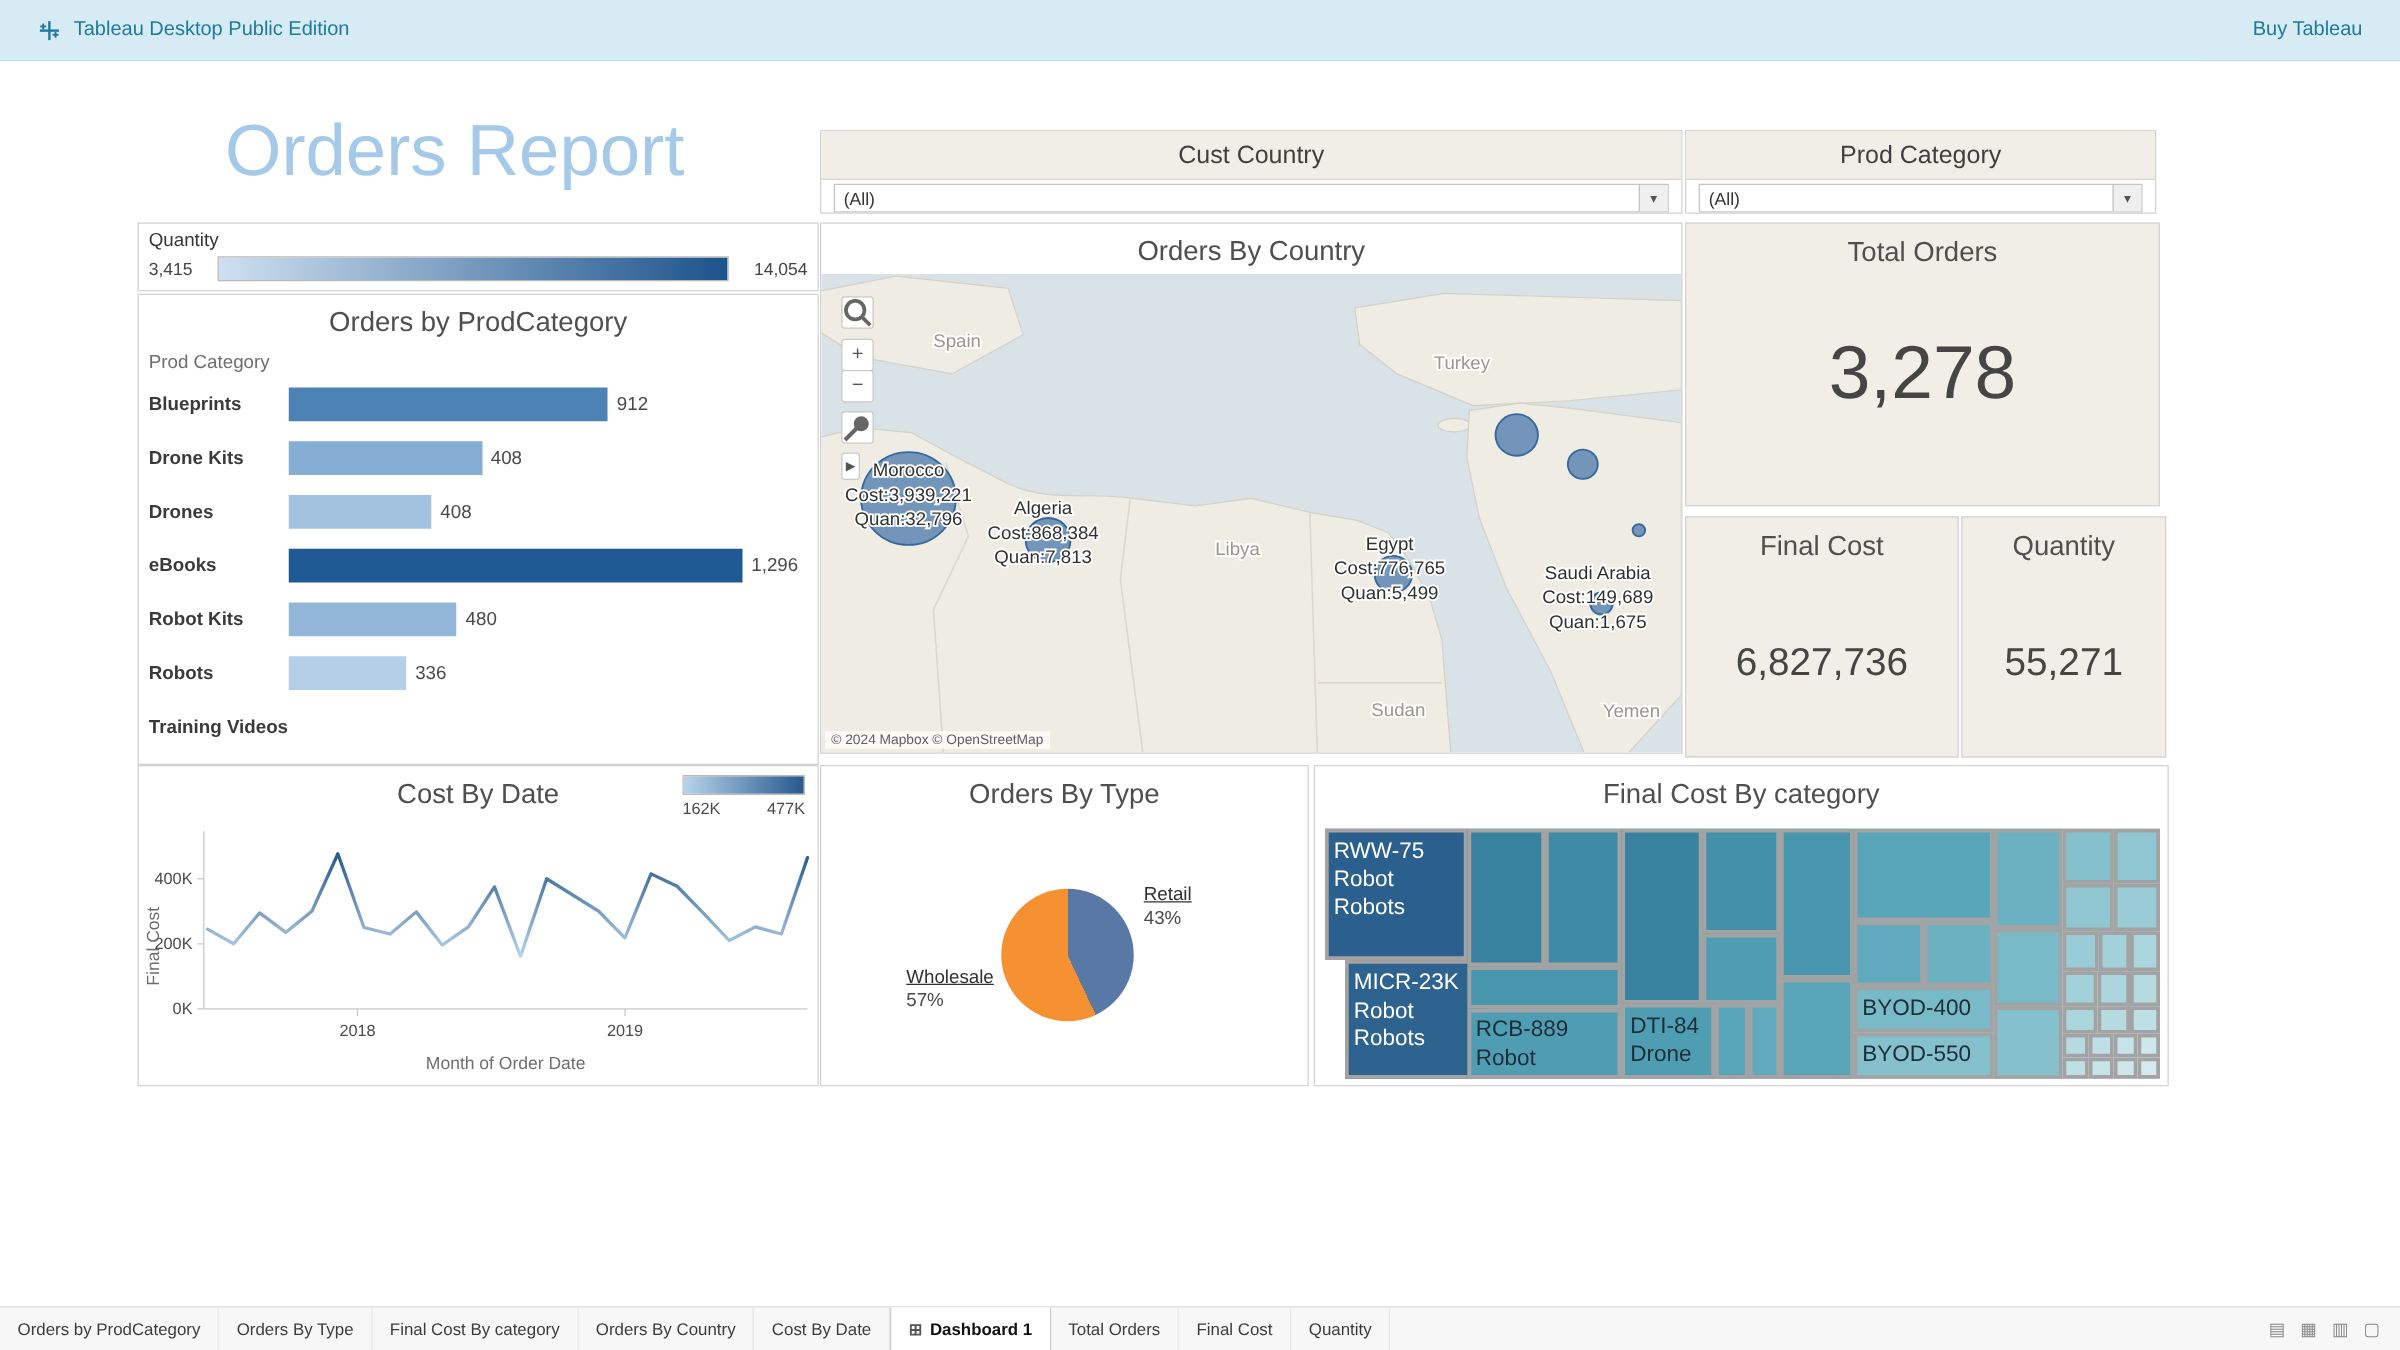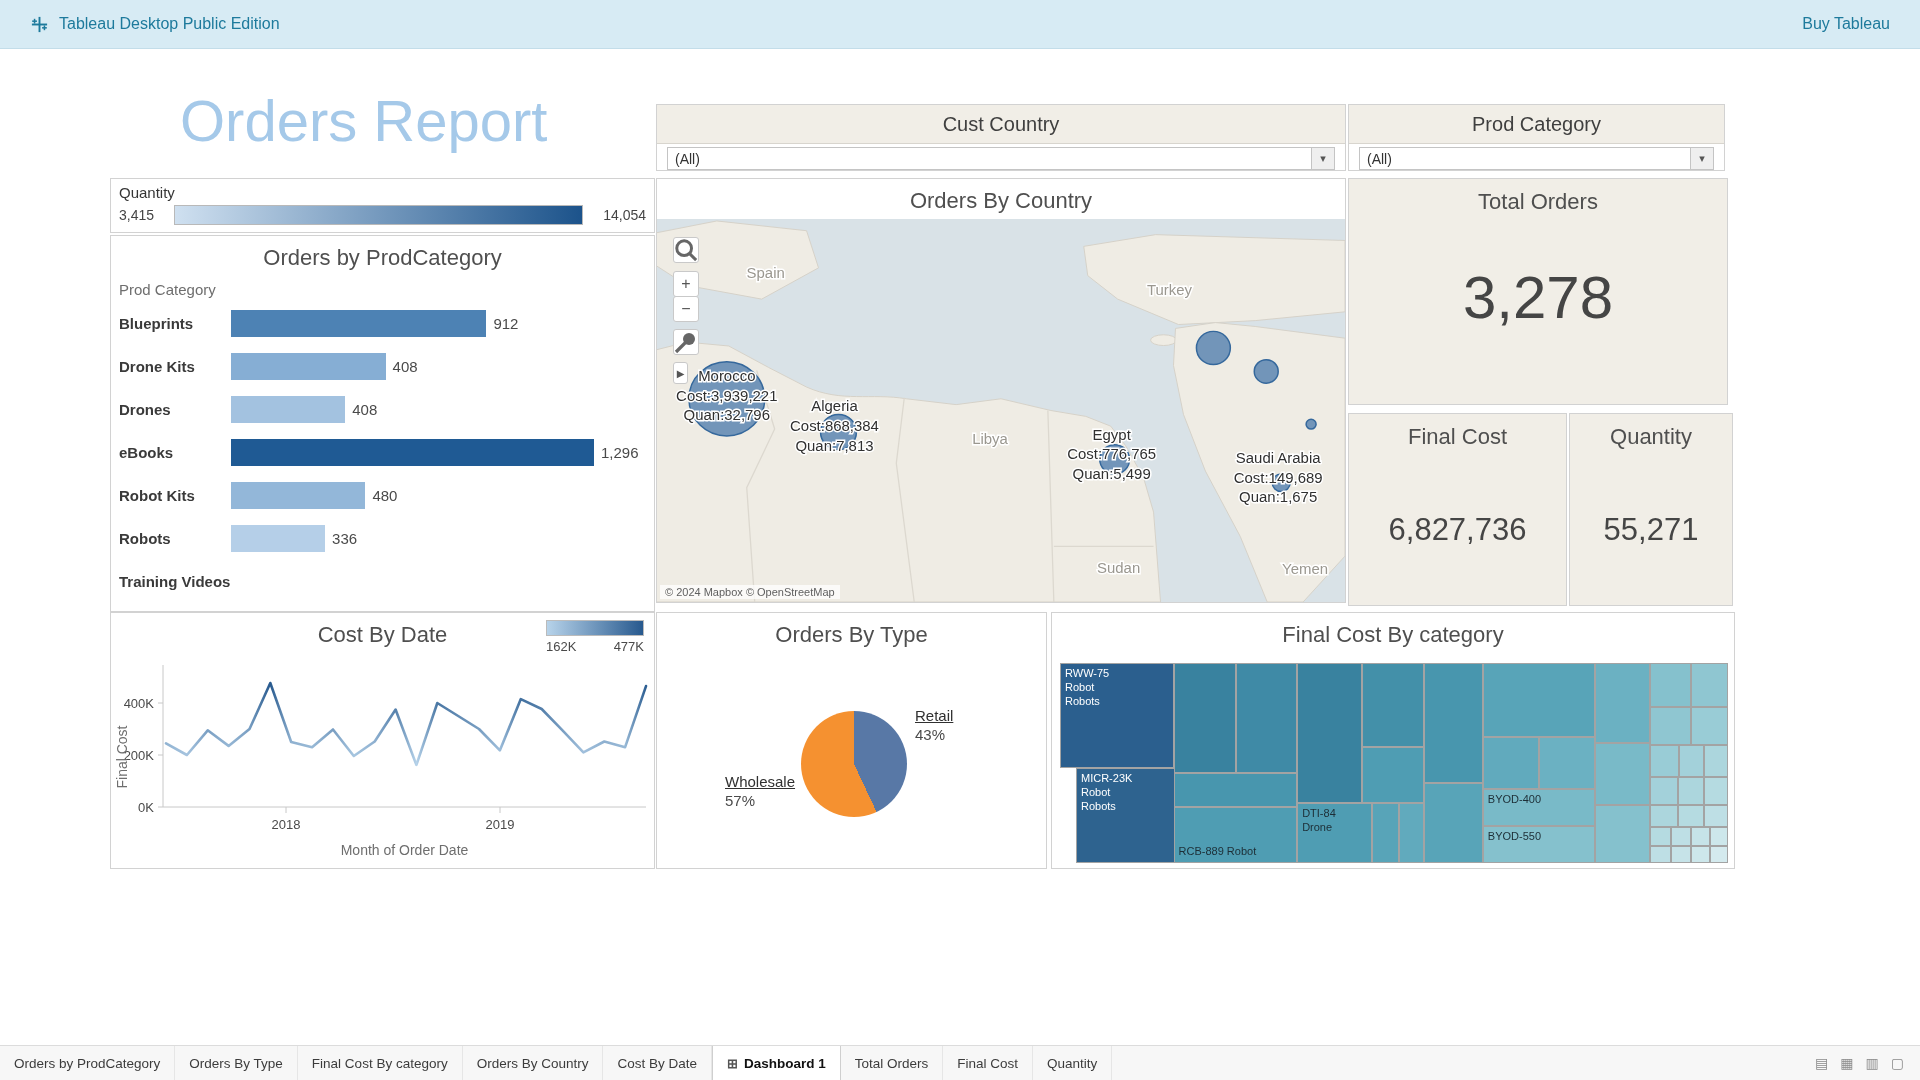--- a/index.html
+++ b/index.html
@@ -85,22 +85,22 @@
   .pie{position:absolute;left:144px;top:98px;width:106px;height:106px;border-radius:50%;cursor:pointer;}
   .pie-label{position:absolute;font-size:15px;color:#303030;}
   .pie-label .nm{text-decoration:underline;}
   .pie-label .pc{color:#4a4a4a;margin-top:2px;}
   .pl-retail{left:258px;top:94px;}
   .pl-wholesale{left:68px;top:160px;}
 
   
   .treemap-panel{left:1051px;top:563px;width:684px;height:257px;}
   .treemap{position:absolute;left:8px;top:50px;width:668px;height:200px;}
-  .tm-cell{position:absolute;box-sizing:border-box;border:1px solid #a3a3a3;overflow:hidden;cursor:pointer;
-           display:flex;flex-direction:column;padding:3px 4px;font-size:11px;line-height:1.25;white-space:pre-line;}
+  .tm-cell{position:absolute;box-sizing:border-box;border:3px solid #a3a3a3;overflow:hidden;cursor:pointer;
+           display:flex;flex-direction:column;padding:3px 4px;font-size:18px;line-height:1.25;white-space:pre-line;}
 
   
   .statusbar{position:absolute;left:0;bottom:0;width:1920px;height:35px;background:#f7f7f7;
              border-top:1px solid #dcdcdc;display:flex;align-items:stretch;box-sizing:border-box;}
   .tabs{display:flex;align-items:stretch;}
   .tab{display:flex;align-items:center;gap:6px;padding:0 14px;font-size:13.5px;color:#3c3c3c;
        border-right:1px solid #e6e6e6;cursor:pointer;white-space:nowrap;}
   .tab.active{background:#fff;font-weight:bold;color:#111;border-left:1px solid #cfcfcf;border-right:1px solid #cfcfcf;}
   .tab .tab-icon{font-size:13px;color:#555;}
   .sb-icons{margin-left:auto;display:flex;align-items:center;gap:12px;padding-right:16px;color:#8a8a8a;font-size:14px;}

